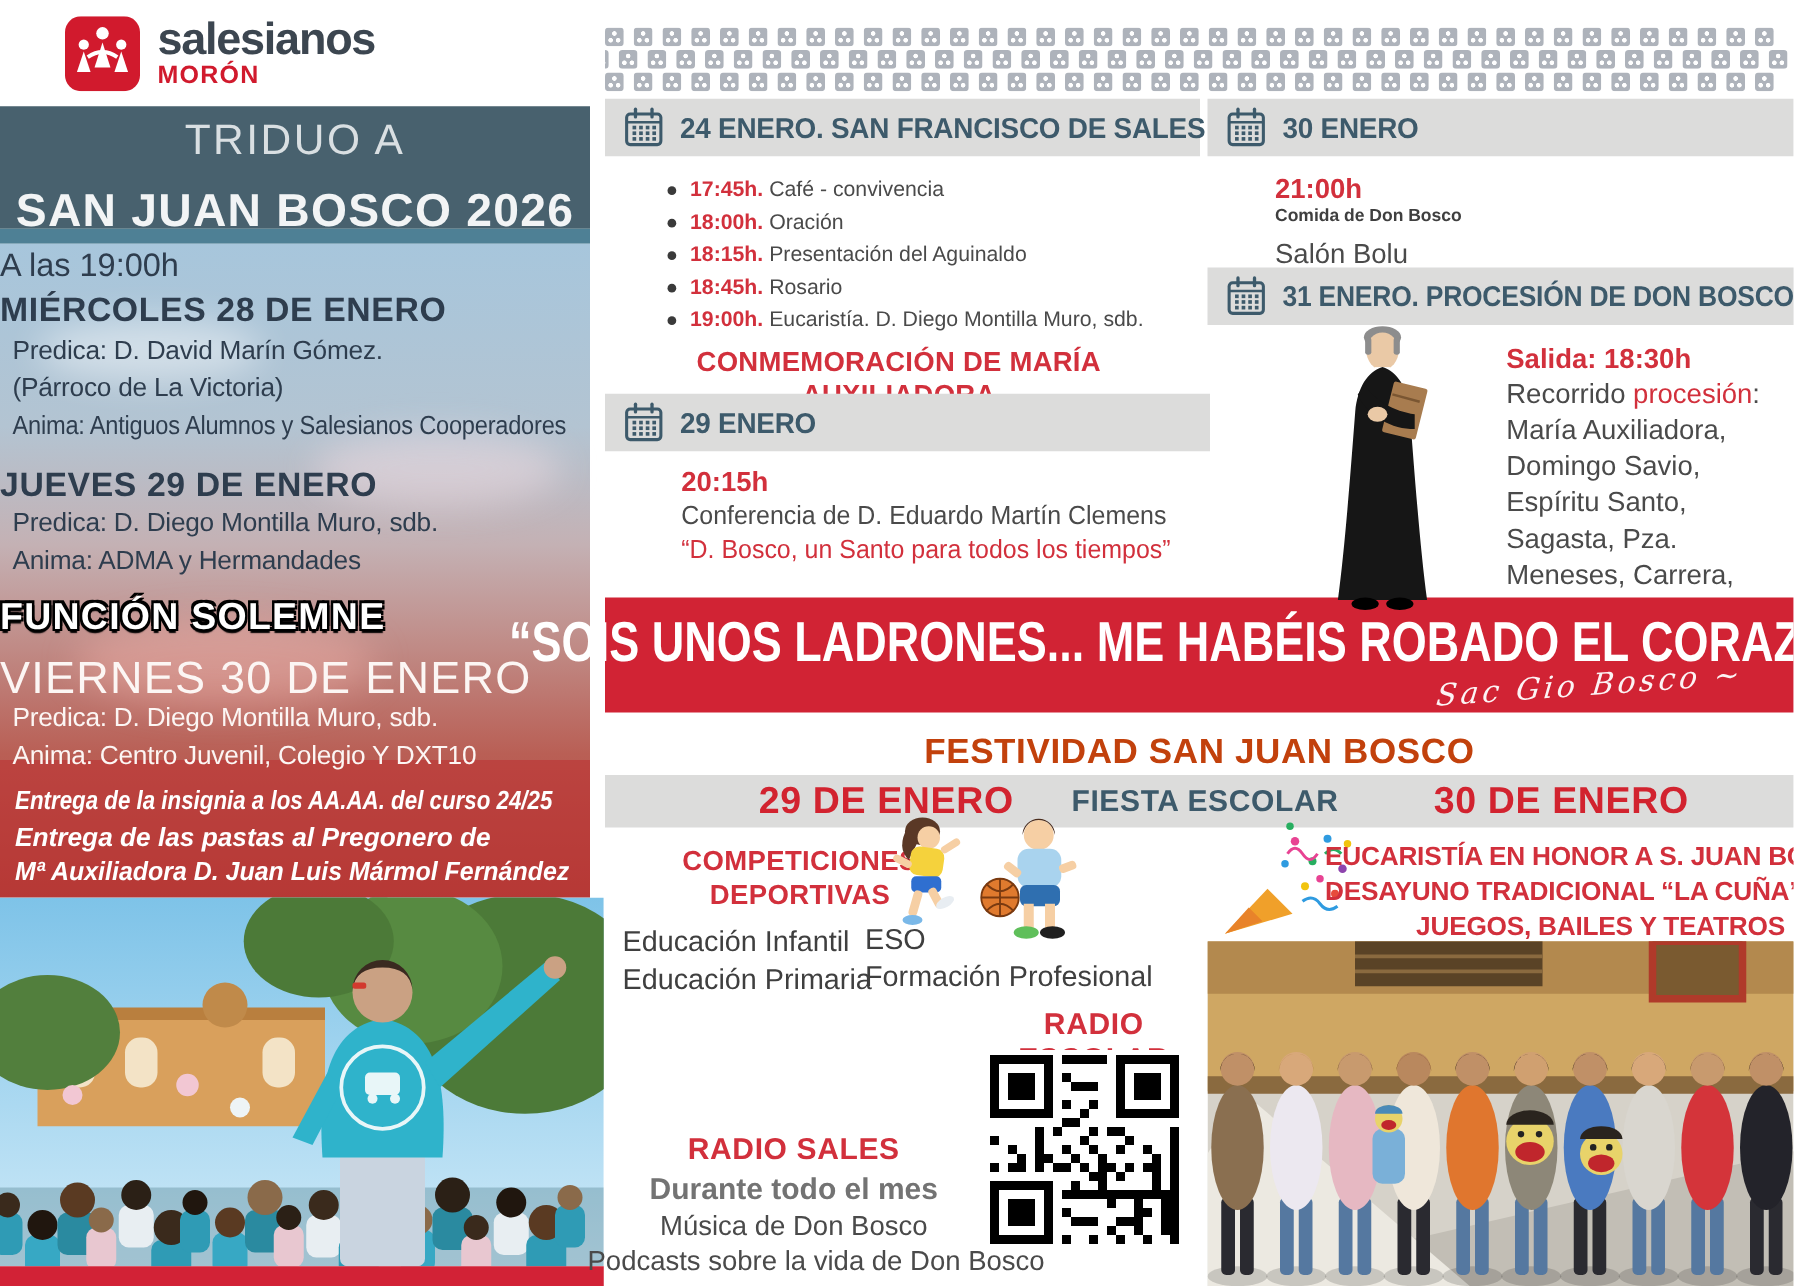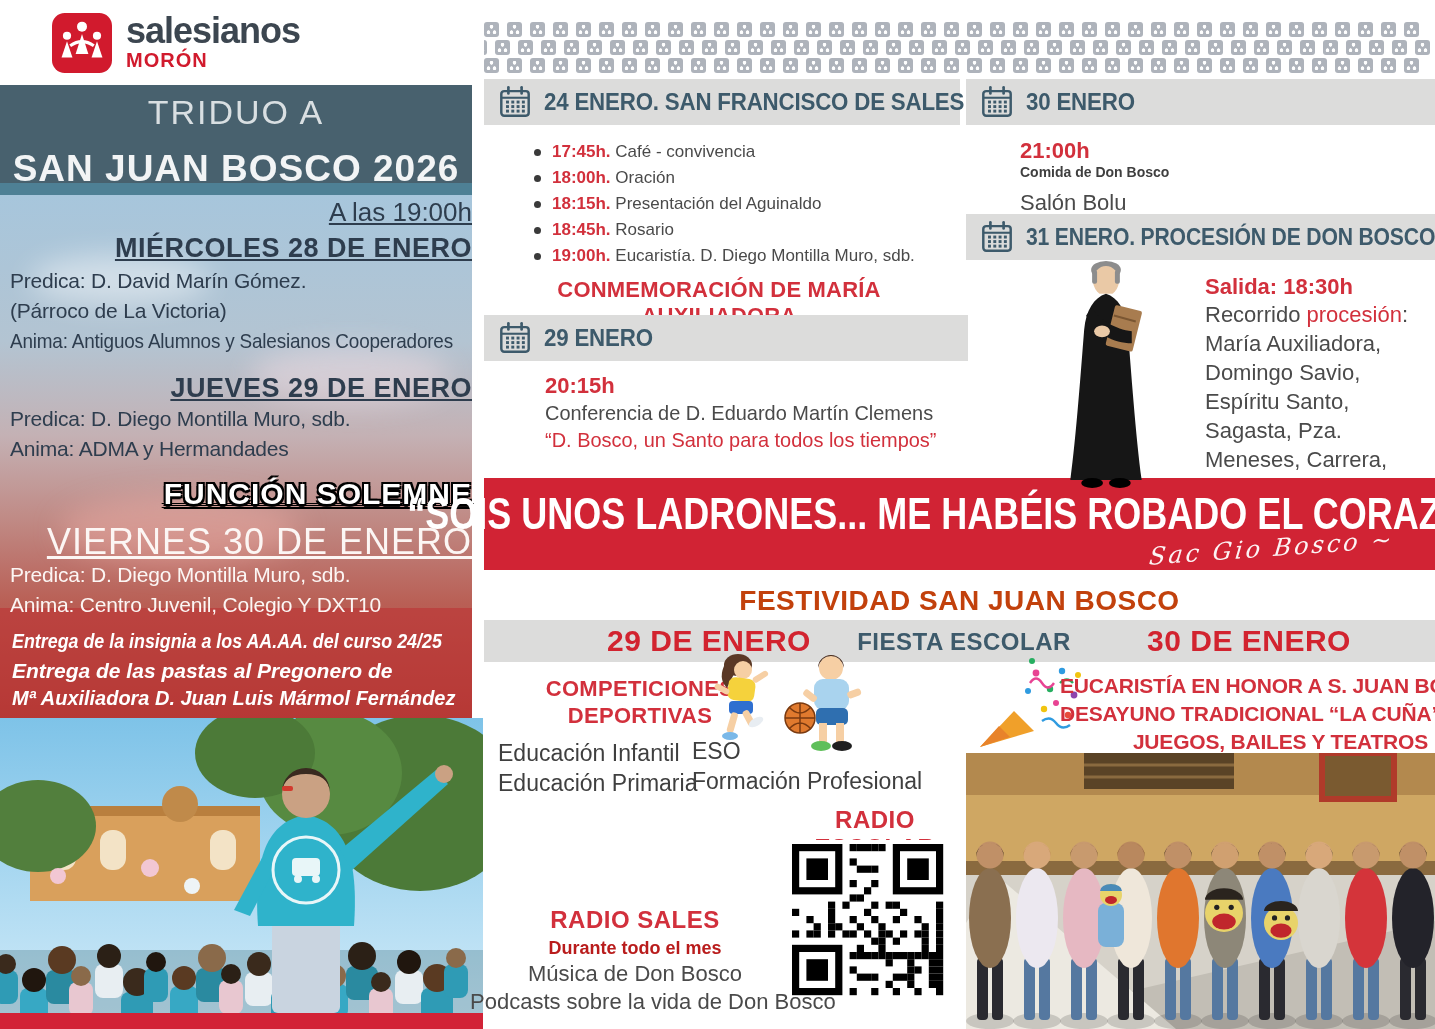--- a/index.html
+++ b/index.html
@@ -17,21 +17,21 @@
   .lt1{font-size:34px;letter-spacing:2px;margin-top:8px;font-weight:400;color:#d9dfe2;}
   .lt2{font-size:37px;font-weight:bold;letter-spacing:1px;color:#f2f4f5;margin-top:16px;}
   .left-accent{left:0;top:183px;width:472px;height:12px;background:#4e8095;}
 
   .sky{left:0;top:195px;width:472px;height:523px;
        background:linear-gradient(180deg,#a7c6dc 0%,#b3c4d2 28%,#c4b1b4 46%,#c08a85 62%,#b95f55 78%,#b04a41 100%);}
   .cloud{position:absolute;border-radius:50%;filter:blur(14px);}
   .sky-overlay{position:absolute;left:0;bottom:0;width:100%;height:110px;background:rgba(190,35,40,.45);}
   .navy{color:#2e3d4e;}
   .whitet{color:#fcf6f4;}
-  .ctr{width:100%;text-align:right;text-decoration:underline;}
+  .ctr{width:100%;text-align:left;}
   .dayhead{font-size:27px;font-weight:bold;letter-spacing:.5px;}
   .bodyline{font-size:21px;letter-spacing:-.2px;white-space:nowrap;}
   .fit90{transform:scaleX(.90);transform-origin:left center;}
   .fit95{transform:scaleX(.95);transform-origin:left center;}
   .fit85{transform:scaleX(.85);transform-origin:left center;}
   .solemne{font-size:30px;font-weight:800;color:#fff;letter-spacing:1px;
            text-shadow:-2px -2px 0 #000,2px -2px 0 #000,-2px 2px 0 #000,2px 2px 0 #000,0 3px 1px #000;}
   .notes{font-style:italic;font-weight:bold;font-size:21px;color:#fff;white-space:nowrap;}
 
   .crowd{left:0;top:718px;width:483px;height:295px;}
@@ -65,21 +65,21 @@
               letter-spacing:3px;transform:rotate(-4deg) skewX(-10deg);opacity:.95;}
 
   .fest-title{font-size:28px;font-weight:800;color:#c2410c;letter-spacing:.5px;}
   .fest-bar{left:484px;top:620px;width:951px;height:42px;background:#dcdcdb;}
   .fest-day{position:absolute;top:4px;font-size:30px;font-weight:800;color:#d2232f;letter-spacing:.5px;}
   .fest-center{position:absolute;top:8px;font-size:24px;font-weight:800;color:#3d5a6b;letter-spacing:.5px;}
 
   .comp-title{font-size:22px;font-weight:bold;color:#d2303c;letter-spacing:.3px;text-align:center;line-height:27px;}
   .edu{font-size:23px;color:#3f3f3f;white-space:nowrap;}
   .radio-head{font-size:24px;font-weight:bold;color:#d2303c;letter-spacing:.5px;}
-  .radio-line-red{font-size:18px;font-weight:bold;color:#b91c1c;}
+  .radio-line-red{font-size:24px;font-weight:bold;color:#737373;}
   .radio-line{font-size:22px;color:#4a4a4a;white-space:nowrap;}
 
   .d30-line{font-size:21px;font-weight:bold;color:#d2303c;text-align:right;white-space:nowrap;letter-spacing:-.2px;}
 
   .right-photo{left:966px;top:753px;width:469px;height:276px;}
   svg{display:block;}
 </style>
 </head>
 <body>
 

